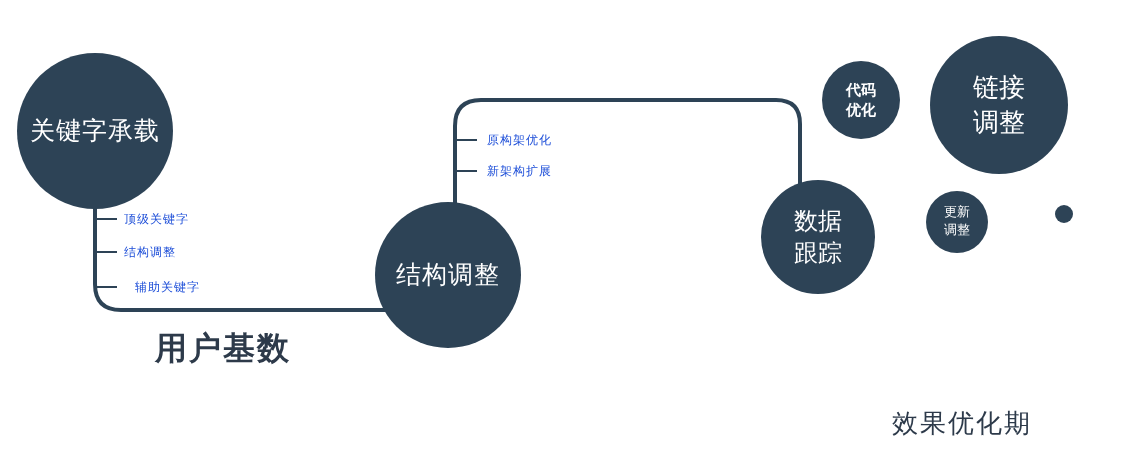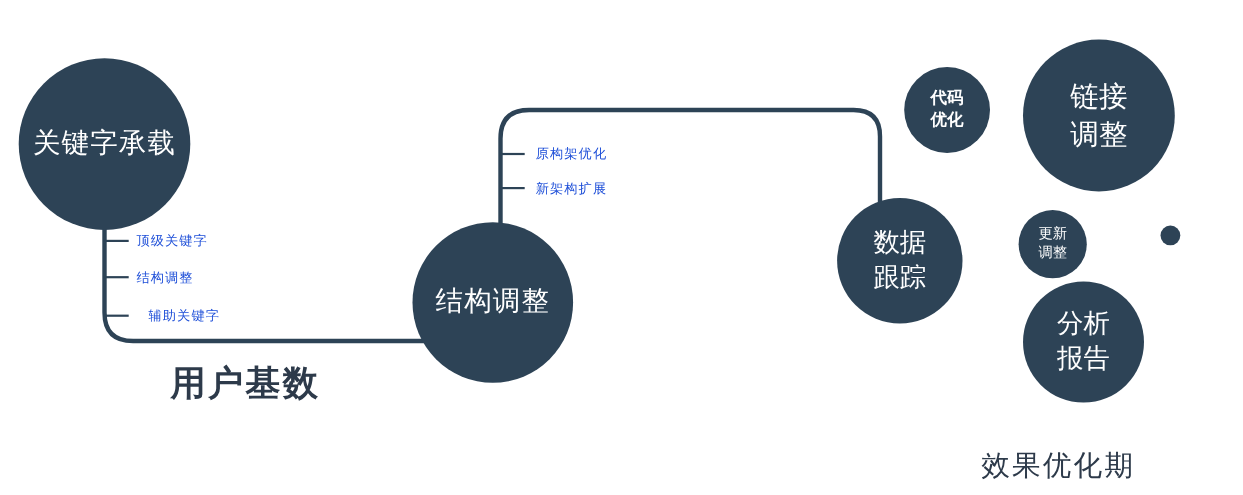--- a/index.html
+++ b/index.html
@@ -104,24 +104,20 @@
 调整</span>
   </div>
 
   <div class="node n-update">
     <span class="lbl-text">更新
 调整</span>
   </div>
 
   <div class="node n-dot"></div>
 
-  <div class="node n-report">
-    <span class="lbl-text">分析
-报告</span>
-  </div>
 
   <div class="edge-label lbl-user-base">用户基数</div>
 
   <div class="branch b-top">顶级关键字</div>
   <div class="branch b-sec">结构调整</div>
   <div class="branch b-aux">辅助关键字</div>
   <div class="branch b-orig">原构架优化</div>
   <div class="branch b-new">新架构扩展</div>
 
   <div class="footer-label">效果优化期</div>

